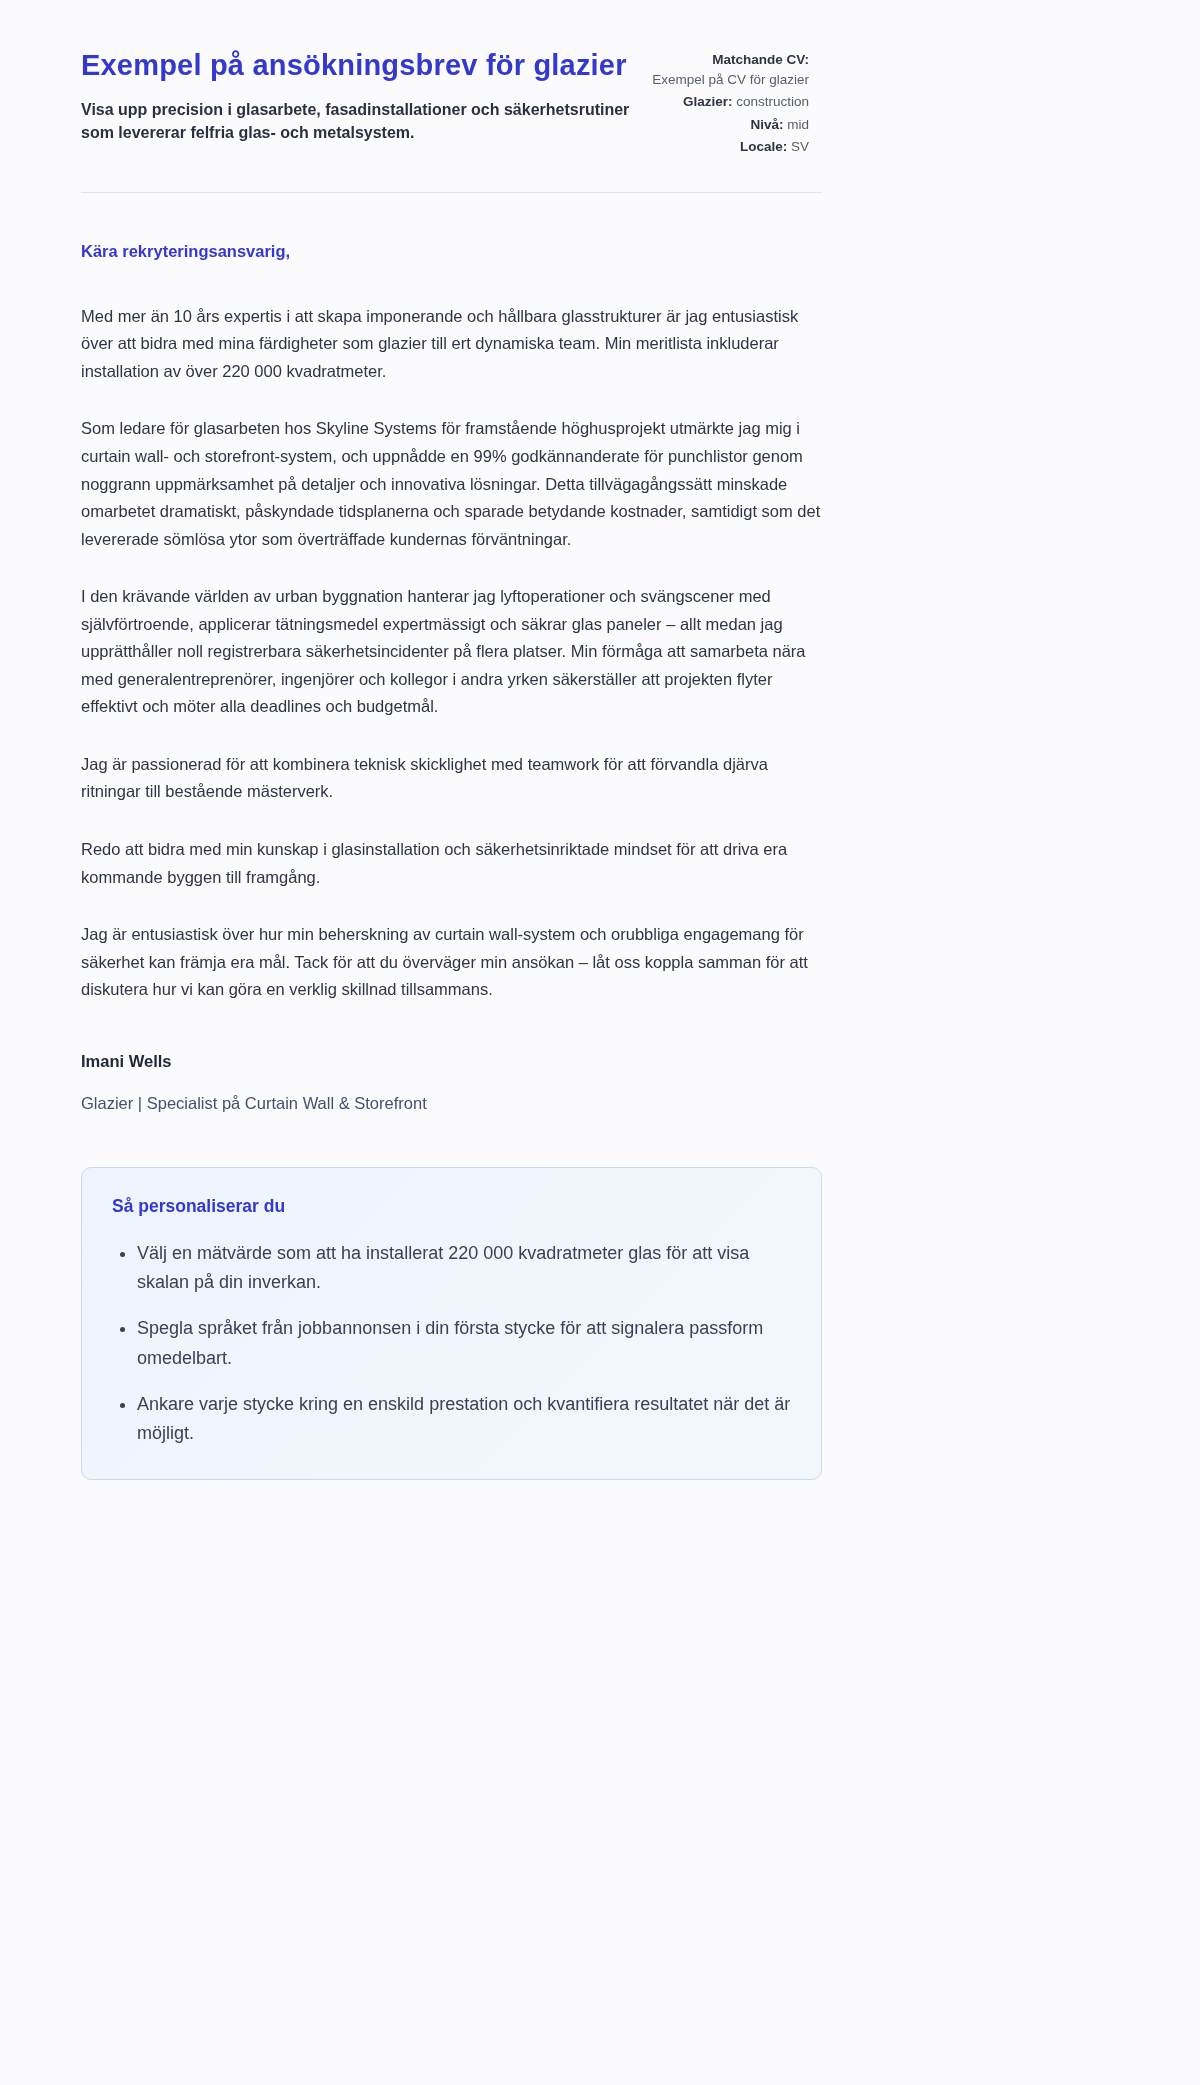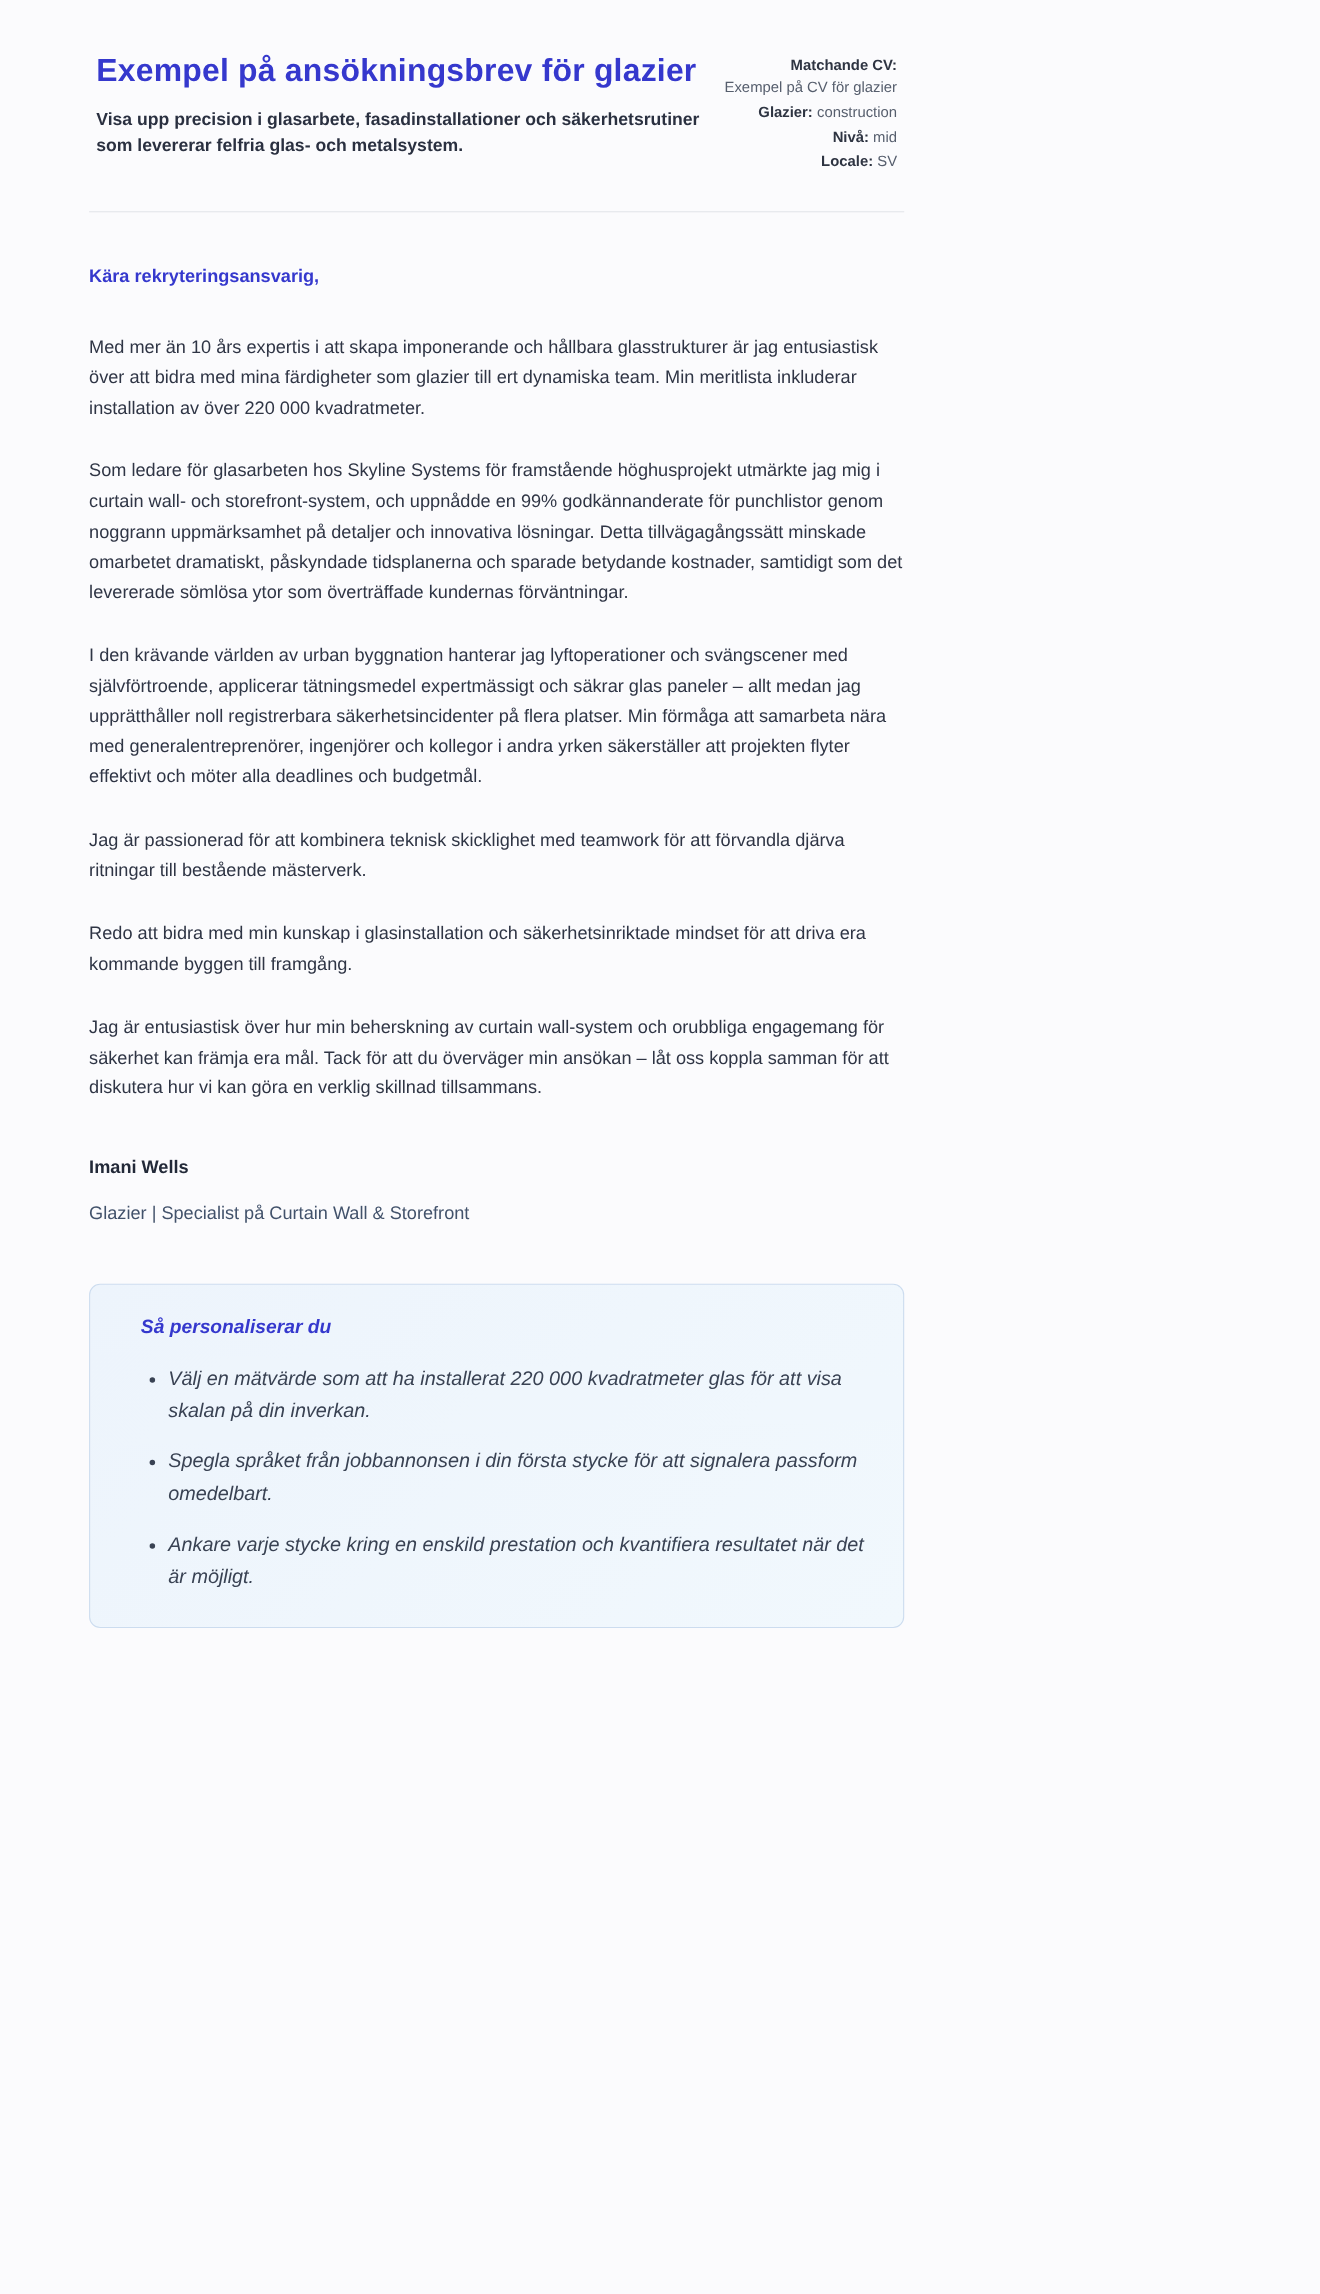--- a/index.html
+++ b/index.html
@@ -10,21 +10,21 @@
     font-family: "Liberation Sans", "DejaVu Sans", sans-serif;
     color: var(--body-text, #2f3545);
     -webkit-font-smoothing: antialiased;
   }
   .container {
     width: 741px;
     margin-left: 81px;
     padding-top: 47px;
   }
   
-  .doc-header { display: flex; justify-content: center; align-items: flex-start; }
+  .doc-header { display: flex; justify-content: flex-start; align-items: flex-start; }
   .header-left { width: 560px; }
   h1.title {
     font-size: 29px;
     line-height: 1.28;
     font-weight: 700;
     color: var(--accent, #3538cd);
     letter-spacing: 0.2px;
   }
   p.subtitle {
     margin-top: 14px;
@@ -78,22 +78,21 @@
     line-height: 1;
     white-space: nowrap;
   }
   
   .tips-box {
     margin-top: 54px;
     margin-bottom: 60px;
     background: linear-gradient(135deg, #edf4fc 0%, #f1f8fd 100%);
     border: 1px solid var(--tipbox-border, #ccdcef);
     border-radius: 10px;
-    padding: 28px 30px 26px 46px;
-    font-style: italic;
+    padding: 28px 30px 26px 30px;
   }
   .tips-title {
     font-size: 17.5px;
     font-weight: 700;
     color: var(--accent, #3538cd);
   }
   .tips-list { margin-top: 22px; padding-left: 25px; }
   .tips-list li {
     font-size: 18px;
     line-height: 1.65;

